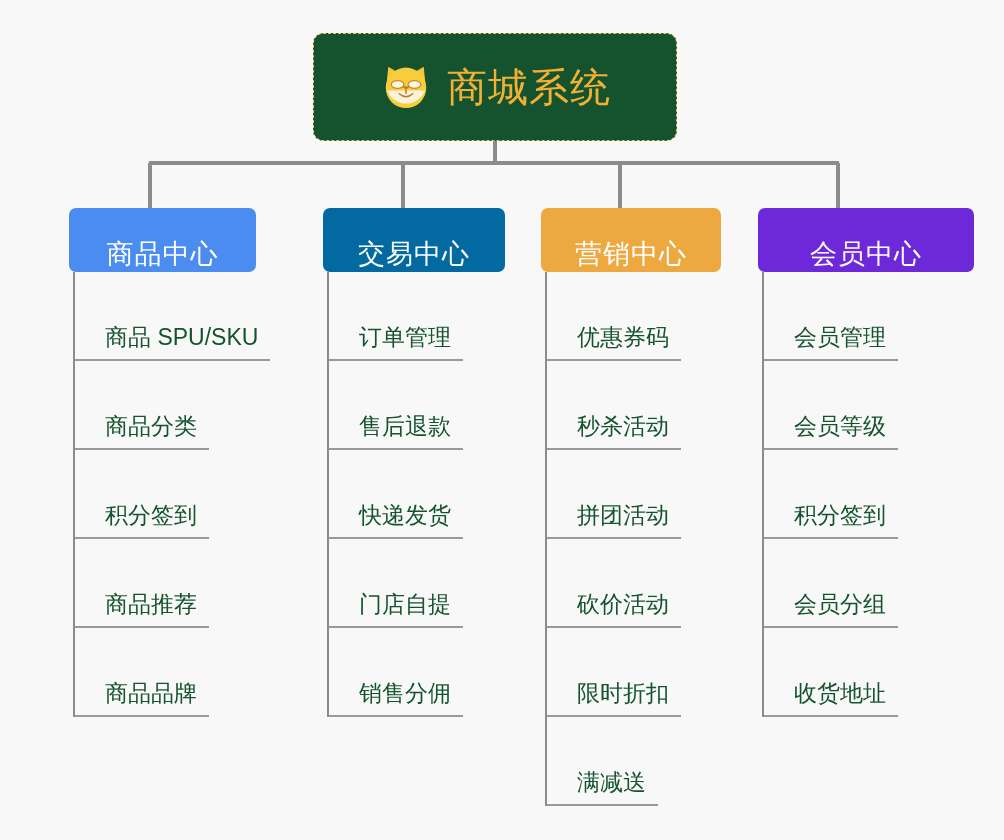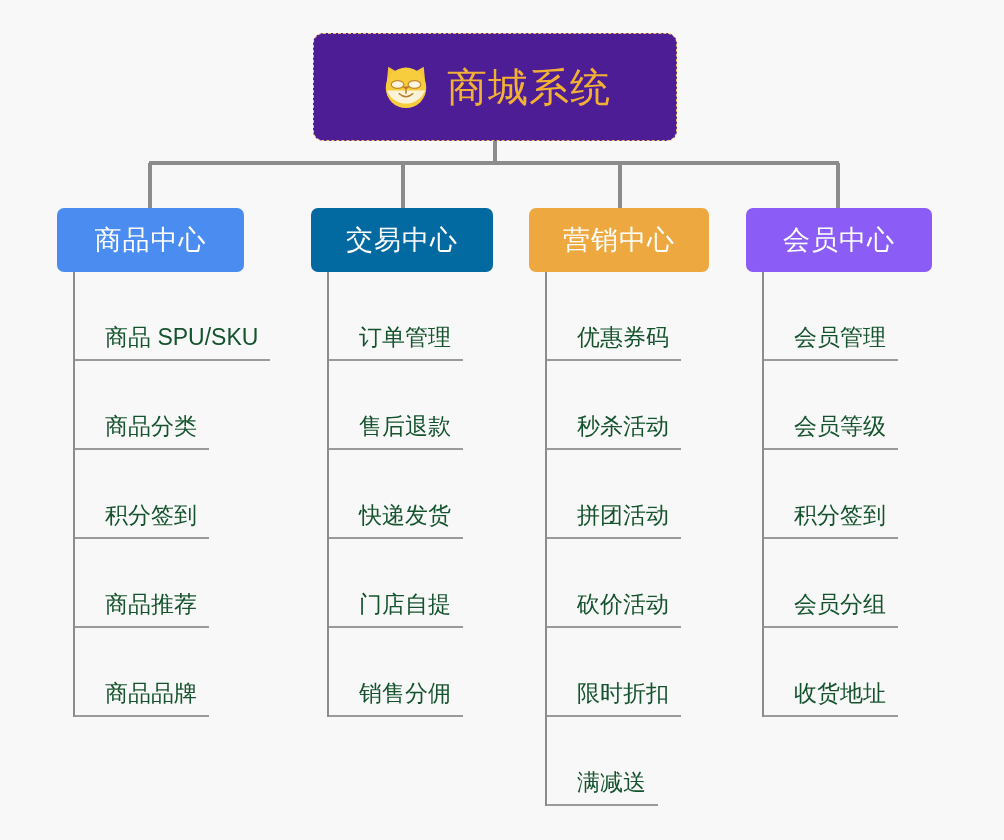--- a/index.html
+++ b/index.html
@@ -33,21 +33,21 @@
   }
 
   
   #root-node {
     position: absolute;
     left: 313px;
     top: 33px;
     width: 364px;
     height: 108px;
     box-sizing: border-box;
-    background: #4c1d95;
+    background: #14532d;
     border: 1px dashed #f0b council;
     border: 1px dashed #efc06a;
     border-radius: 10px;
     display: flex;
     align-items: center;
     justify-content: center;
     gap: 14px;
   }
   #root-node .root-title {
     color: #f2b035;
@@ -61,26 +61,27 @@
   
   .column {
     position: absolute;
     top: 208px;
   }
   .cat-box {
     box-sizing: border-box;
     height: 64px;
     border-radius: 7px;
     display: flex;
-    align-items: center;
+    align-items: flex-end;
     justify-content: center;
     color: #ffffff;
     font-size: 27px;
     letter-spacing: 1px;
     white-space: nowrap;
+    margin-left: 12px;
   }
 
   
   .leaf-list {
     position: relative;
     margin-left: 16px;
     padding-left: 0;
     border-left: 2px solid #8c8c8c;
   }
   .leaf {
@@ -204,21 +205,21 @@
           </div>
           <div class="leaf">
             <span class="leaf-inner">限时折扣</span>
           </div>
           <div class="leaf">
             <span class="leaf-inner">满减送</span>
           </div>
         </div>
       </div>
       <div class="column" style="left: 746px; width: 186px;">
-        <div class="cat-box" style="background: #8b5cf6; width: 186px;">
+        <div class="cat-box" style="background: #6d28d9; width: 216px;">
           <span>会员中心</span>
         </div>
         <div class="leaf-list">
           <div class="leaf">
             <span class="leaf-inner">会员管理</span>
           </div>
           <div class="leaf">
             <span class="leaf-inner">会员等级</span>
           </div>
           <div class="leaf">

